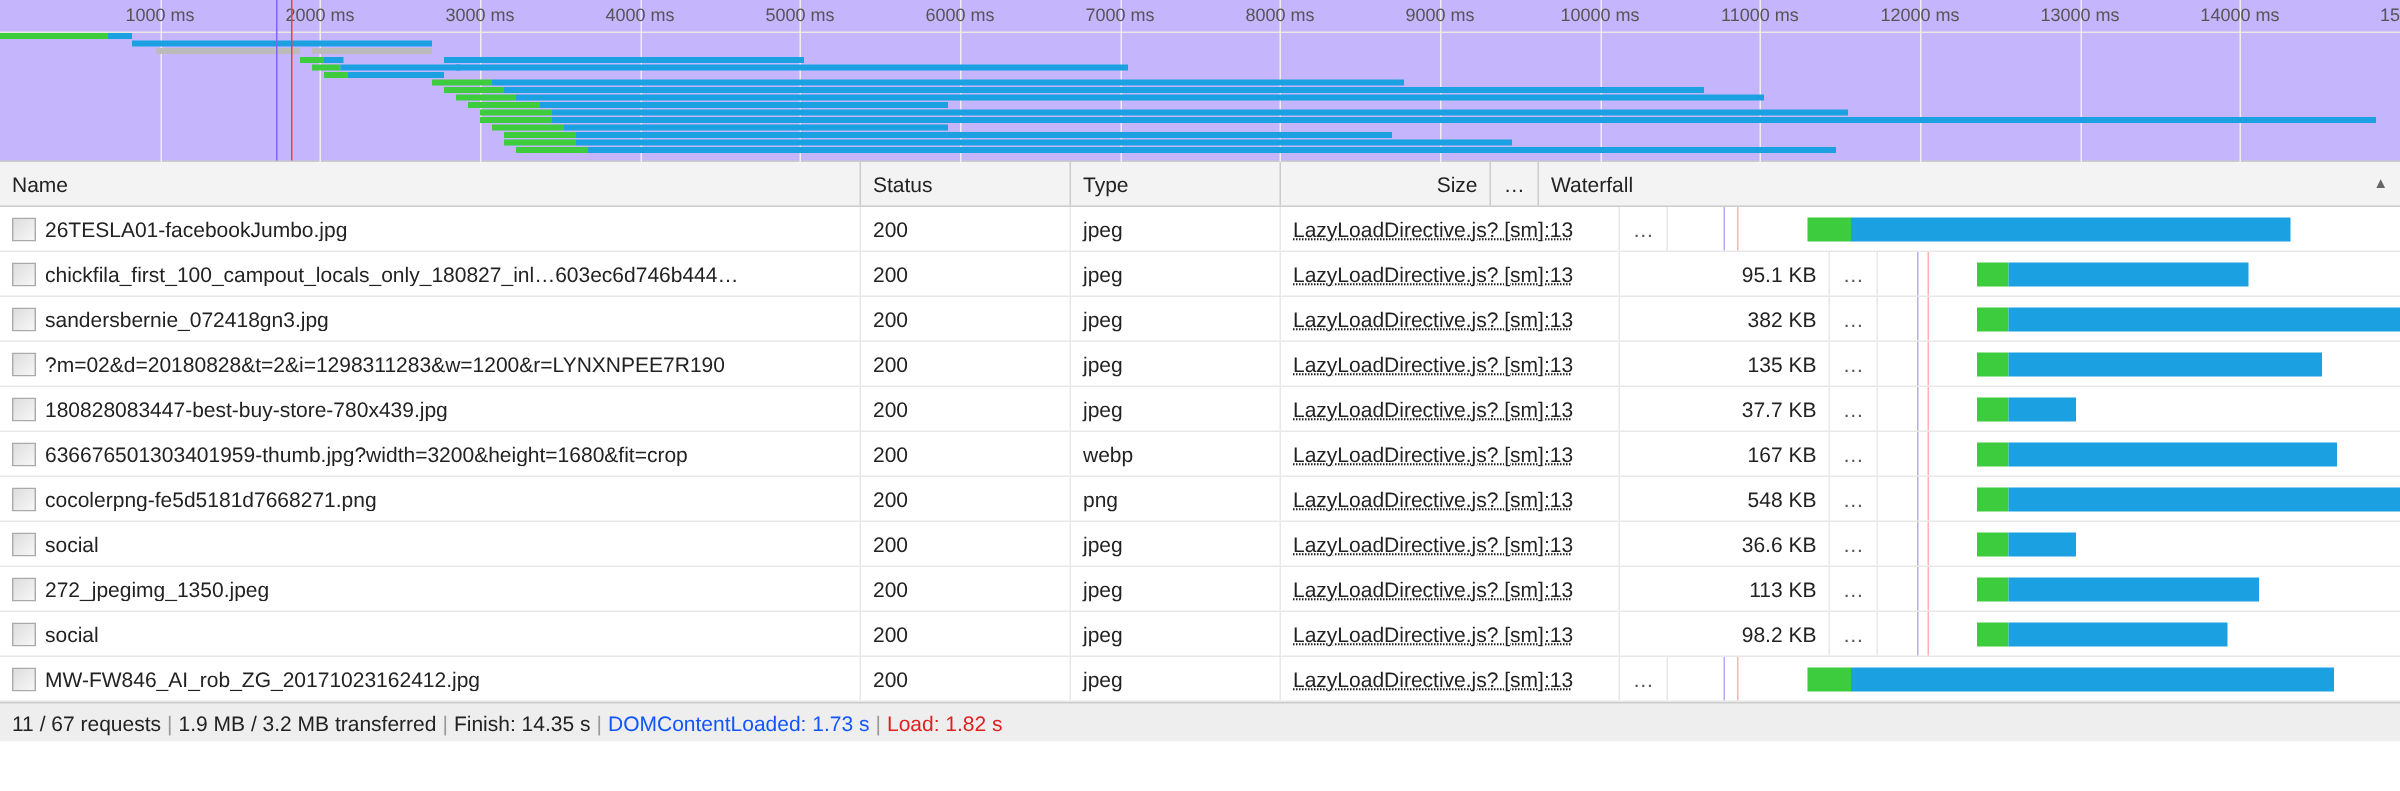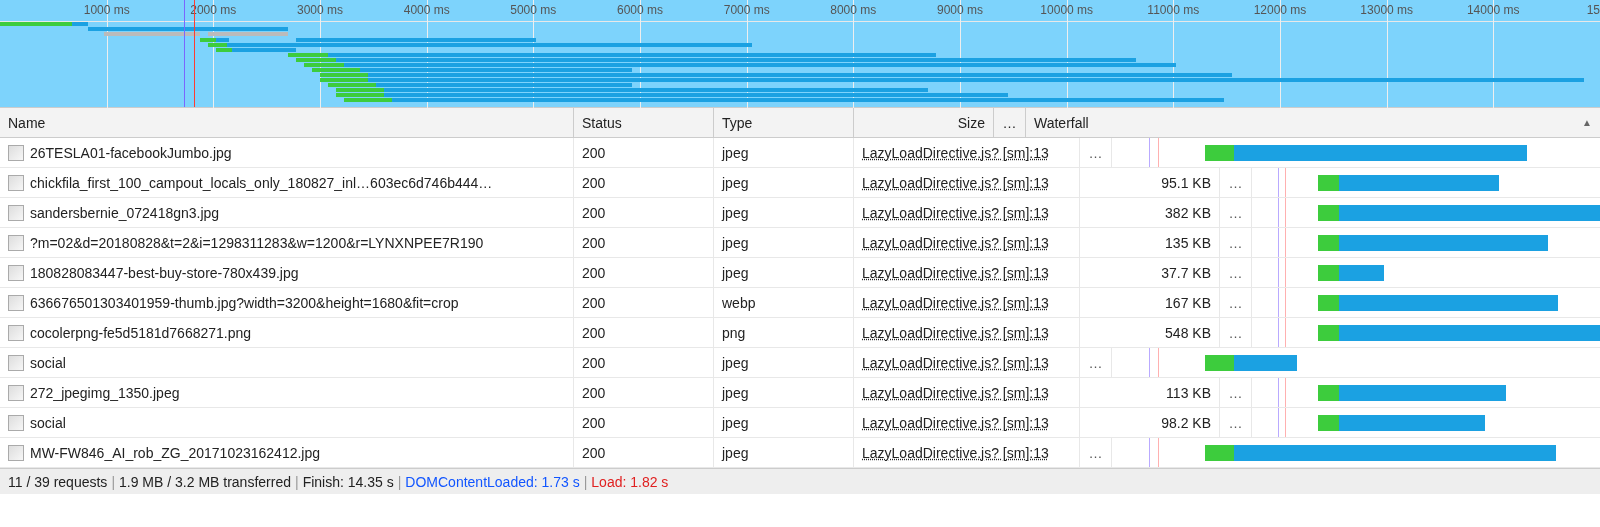--- a/index.html
+++ b/index.html
@@ -1,18 +1,18 @@
 <!DOCTYPE html>
 <html><head>
 <meta charset="utf-8">
 <style>
   * { box-sizing: border-box; margin: 0; padding: 0; }
   body { font-family: -apple-system, "Helvetica Neue", Arial, sans-serif; font-size: 14px; color: #222; background: #fff; width: 1600px; }
   
-  .overview { height: 108px; border-bottom: 1px solid #ccc; position: relative; background: #7dd3fc; }
+  .overview { height: 108px; border-bottom: 1px solid #ccc; position: relative; background: #c4b5fd; }
   .ov-ticks { height: 22px; position: relative; border-bottom: 1px solid #e8e8e8; }
   .ov-tick { position: absolute; top: 3px; font-size: 12px; color: #555; transform: translateX(-50%); }
   .ov-tick-line { position: absolute; top: 0; width: 1px; height: 108px; background: #eee; }
   .ov-bars { position: absolute; top: 22px; left: 0; right: 0; height: 86px; }
   .ov-row { position: absolute; height: 4px; }
   .ov-marker1 { position: absolute; top: 0; bottom: 0; width: 1px; background: #7a66ff; }
   .ov-marker2 { position: absolute; top: 0; bottom: 0; width: 1px; background: #ff3b30; }
 
   .headers { display: flex; background: #f3f3f3; border-bottom: 1px solid #ccc; height: 30px; align-items: center; }
   .hcell { padding: 0 8px; border-right: 1px solid #ccc; height: 100%; display: flex; align-items: center; color: #222; cursor: pointer; }
@@ -288,20 +288,21 @@
         <div class="name-inner">
           <div class="file-icon"></div>
           <span class="name-text">social</span>
         </div>
       </div>
       <div class="cell col-status">200</div>
       <div class="cell col-type">jpeg</div>
       <div class="cell col-initiator">
         <span class="initiator-link">LazyLoadDirective.js? [sm]:13</span>
       </div>
+      <div class="cell col-size">36.6 KB</div>
       <div class="cell col-time">…</div>
       <div class="wf-cell">
         <div class="wf-marker wf-markA" style="left: 7.5%;"></div>
         <div class="wf-marker wf-markB" style="left: 9.5%;"></div>
         <div class="wf-bar wf-green" style="left: 19%; width: 6%;"></div>
         <div class="wf-bar wf-blue" style="left: 25%; width: 13%;"></div>
       </div>
     </div>
     <div class="row">
       <div class="cell col-name">
@@ -361,21 +362,21 @@
       <div class="wf-cell">
         <div class="wf-marker wf-markA" style="left: 7.5%;"></div>
         <div class="wf-marker wf-markB" style="left: 9.5%;"></div>
         <div class="wf-bar wf-green" style="left: 19%; width: 6%;"></div>
         <div class="wf-bar wf-blue" style="left: 25%; width: 66%;"></div>
       </div>
     </div>
   </div>
 
 <div class="footer">
-  <span>11 / 39 requests</span>
+  <span>11 / 67 requests</span>
   <span class="foot-sep">|</span>
   <span>1.9 MB / 3.2 MB transferred</span>
   <span class="foot-sep">|</span>
   <span>Finish: 14.35 s</span>
   <span class="foot-sep">|</span>
   <span class="foot-dcl">DOMContentLoaded: 1.73 s</span>
   <span class="foot-sep">|</span>
   <span class="foot-load">Load: 1.82 s</span>
 </div>
 

